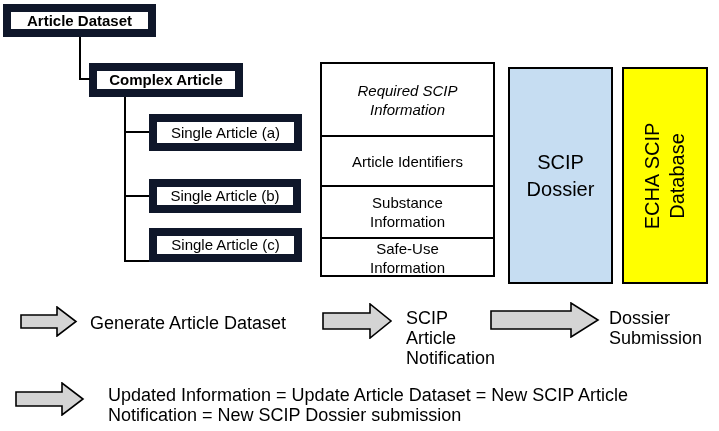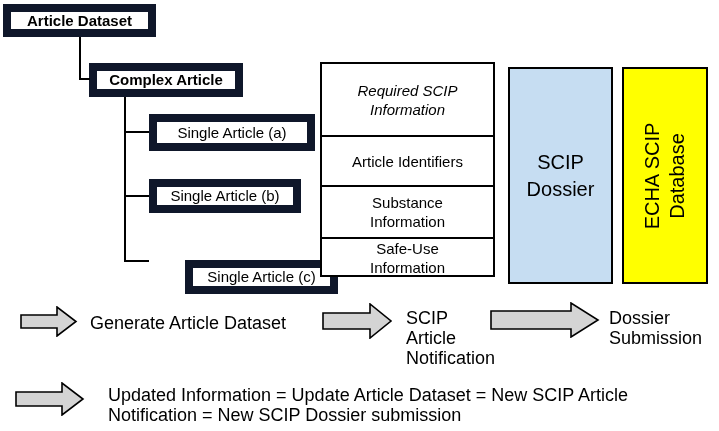--- a/index.html
+++ b/index.html
@@ -94,25 +94,25 @@
 </style>
 </head>
 <body>
 
 <div class="canvas">
 
   <div class="node bold" style="left:3px; top:4px; width:153px; height:33px;">Article Dataset</div>
 
   <div class="node bold" style="left:89px; top:63px; width:154px; height:34px;">Complex Article</div>
 
-  <div class="node" style="left:149px; top:114px; width:166px; height:37px;">Single Article (a)</div>
+  <div class="node" style="left:149px; top:114px; width:153px; height:37px;">Single Article (a)</div>
 
   <div class="node" style="left:149px; top:179px; width:152px; height:34px;">Single Article (b)</div>
 
-  <div class="node" style="left:149px; top:260px; width:153px; height:34px;margin-left:36px;">Single Article (c)</div>
+  <div class="node" style="left:149px; top:228px; width:153px; height:34px;">Single Article (c)</div>
 
   <div class="line" style="left:79px; top:37px; width:2px; height:42px;"></div>
   <div class="line" style="left:79px; top:78px; width:11px; height:2px;"></div>
   <div class="line" style="left:124px; top:97px; width:2px; height:165px;"></div>
   <div class="line" style="left:125px; top:131px; width:24px; height:2px;"></div>
   <div class="line" style="left:125px; top:195px; width:24px; height:2px;"></div>
   <div class="line" style="left:125px; top:260px; width:24px; height:2px;"></div>
 
   <div class="info-table">
     <div class="cell hdr">Required SCIP

